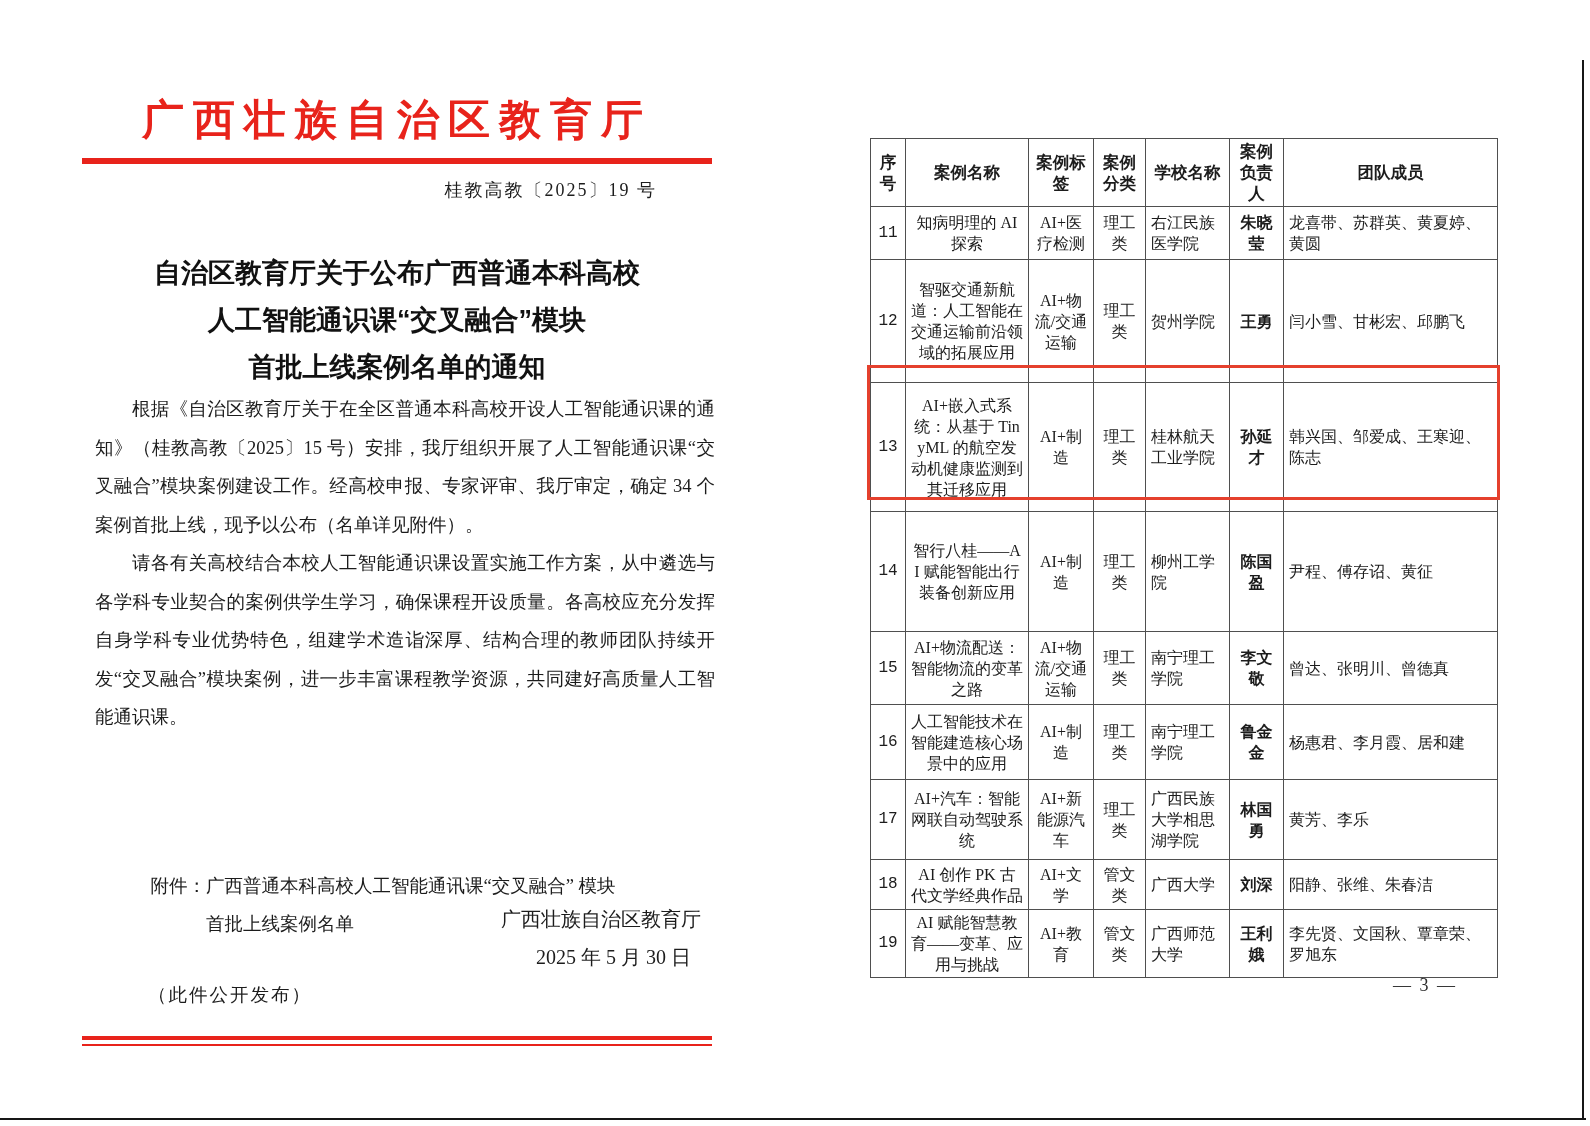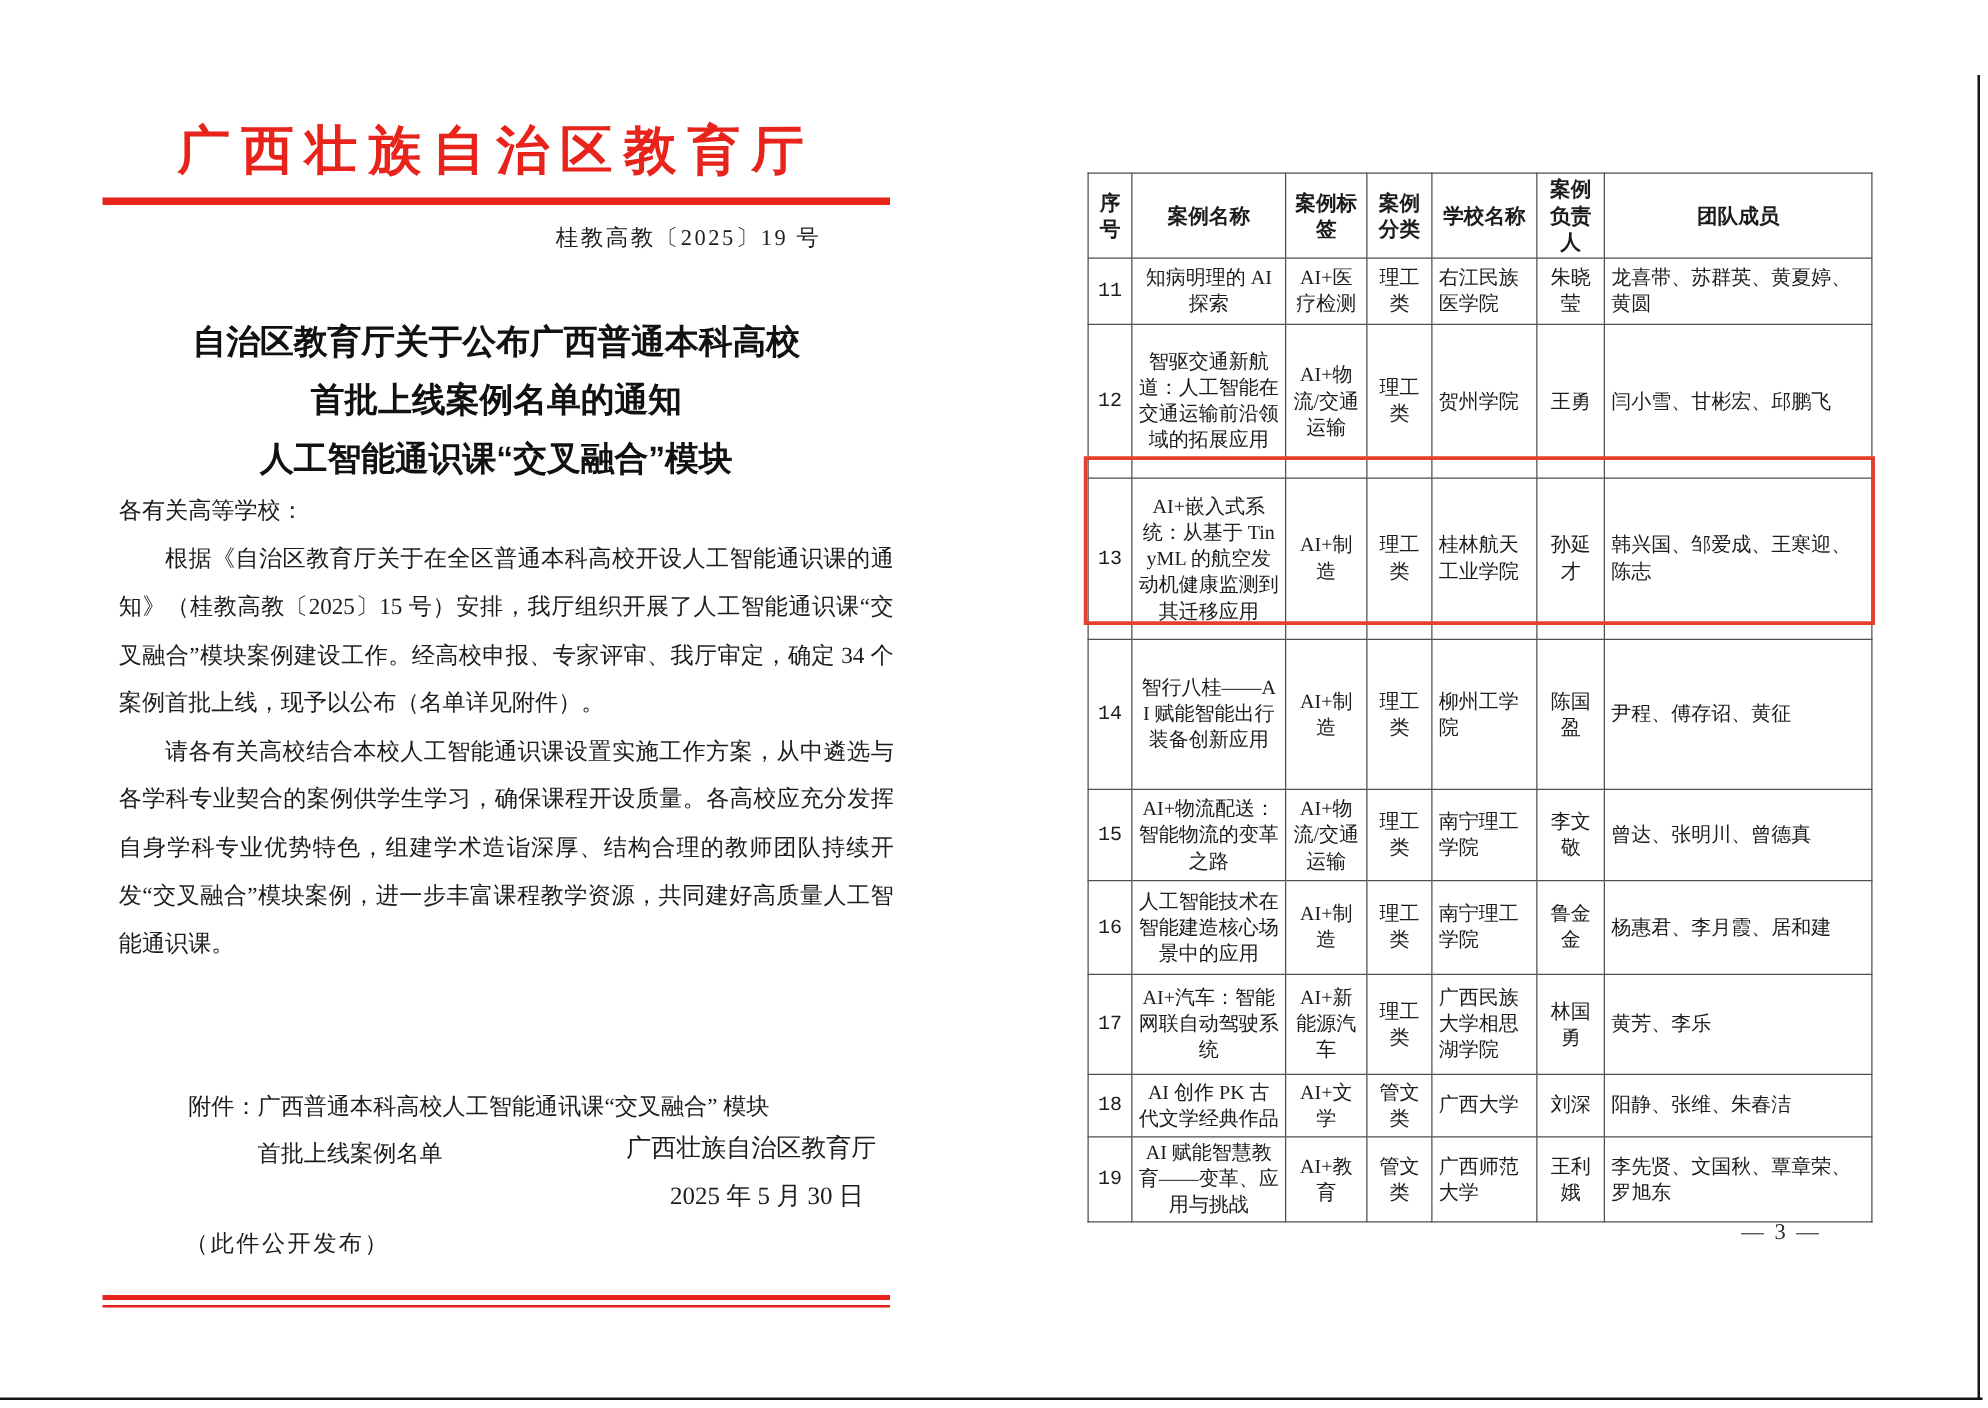--- a/index.html
+++ b/index.html
@@ -40,47 +40,46 @@
   table.cases { border-collapse:collapse; table-layout:fixed; width:627px;
                 font-size:16px; line-height:21px; }
   table.cases th, table.cases td { border:1px solid #4f4f4f; vertical-align:middle;
                 padding:2px 5px; overflow:hidden; word-break:break-all; }
   table.cases th { font-weight:600; text-align:center; font-size:16.5px; padding:2px 3px; }
   td.c-no     { text-align:center; font-family:Liberation Mono, monospace; }
   td.c-name   { text-align:center; }
   td.c-tag    { text-align:center; }
   td.c-cat    { text-align:center; padding:2px 1px; }
   td.c-school { text-align:left; }
-  td.c-leader { text-align:center; padding:2px 2px; }
+  td.c-leader { text-align:center; padding:2px 2px;font-weight:bold; }
   td.c-team   { text-align:left; padding:2px 7px; }
   .highlight-box { position:absolute; left:-3px; top:227px; width:633px; height:135px;
                    border:3px solid #e5402d; pointer-events:none; }
   .page-number { position:absolute; left:1350px; top:975px; width:150px; text-align:center;
                  font-size:18px; color:#2e2e2e; letter-spacing:2px; }
 </style>
 </head>
 <body>
 
 <div class="canvas">
 
   <div class="frame-right"></div>
   <div class="frame-bottom"></div>
 
   <div class="agency-title">广西壮族自治区教育厅</div>
   <div class="red-rule"></div>
   <div class="doc-number">桂教高教〔2025〕19 号</div>
 
   <div class="notice-title">
     <div>自治区教育厅关于公布广西普通本科高校</div>
+    <div>人工智能通识课“交叉融合”模块</div>
     <div>首批上线案例名单的通知</div>
-    <div>人工智能通识课“交叉融合”模块</div>
   </div>
 
   <div class="body-block">
-    <div class="salutation">各有关高等学校：</div>
     <div class="para">根据《自治区教育厅关于在全区普通本科高校开设人工智能通识课的通知》（桂教高教〔2025〕15 号）安排，我厅组织开展了人工智能通识课“交叉融合”模块案例建设工作。经高校申报、专家评审、我厅审定，确定 34 个案例首批上线，现予以公布（名单详见附件）。</div>
     <div class="para">请各有关高校结合本校人工智能通识课设置实施工作方案，从中遴选与各学科专业契合的案例供学生学习，确保课程开设质量。各高校应充分发挥自身学科专业优势特色，组建学术造诣深厚、结构合理的教师团队持续开发“交叉融合”模块案例，进一步丰富课程教学资源，共同建好高质量人工智能通识课。</div>
   </div>
 
   <div class="attach-block">
     <div class="attach-l1">附件：广西普通本科高校人工智能通讯课“交叉融合” 模块</div>
     <div class="attach-l2">首批上线案例名单</div>
   </div>
 
   <div class="signer-block">

